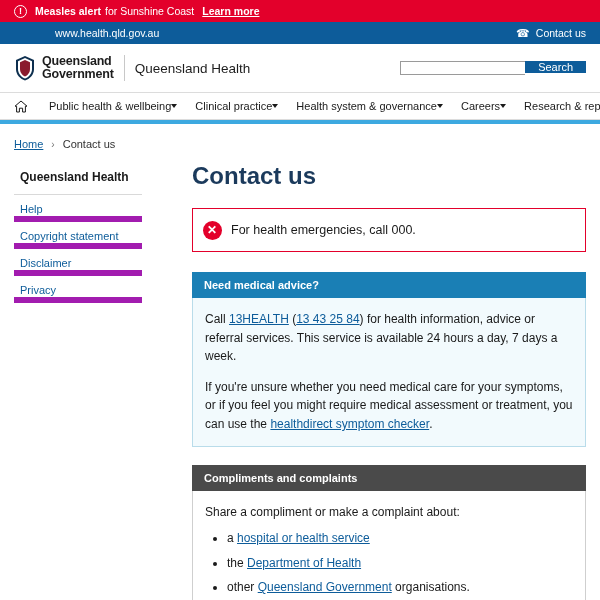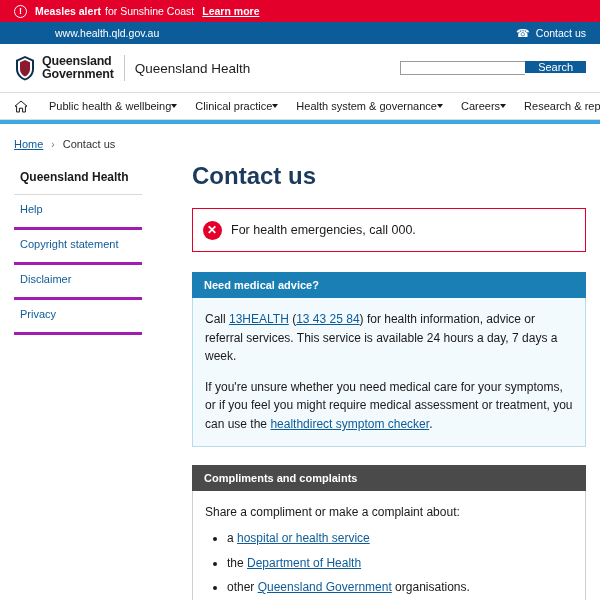--- a/index.html
+++ b/index.html
@@ -160,22 +160,22 @@
   .side-title {
     font-size: 12px;
     font-weight: bold;
     color: #1a1a1a;
     padding: 6px 0 10px 6px;
     border-bottom: 1px solid #d9d9d9;
   }
   .side-item {
     font-size: 11px;
     color: #0d5c9a;
-    padding: 8px 0 12px 6px;
-    border-bottom: 3px solid #a21caf;
+    padding: 8px 0 1px 6px;
+    border-bottom: 6px solid #a21caf;
     cursor: pointer;
   }
 
   .content { flex: 1 1 auto; padding-left: 50px; padding-top: 2px; }
   h1.page-title {
     font-size: 24px;
     font-weight: bold;
     color: #1b3a5c;
     margin-bottom: 18px;
   }

